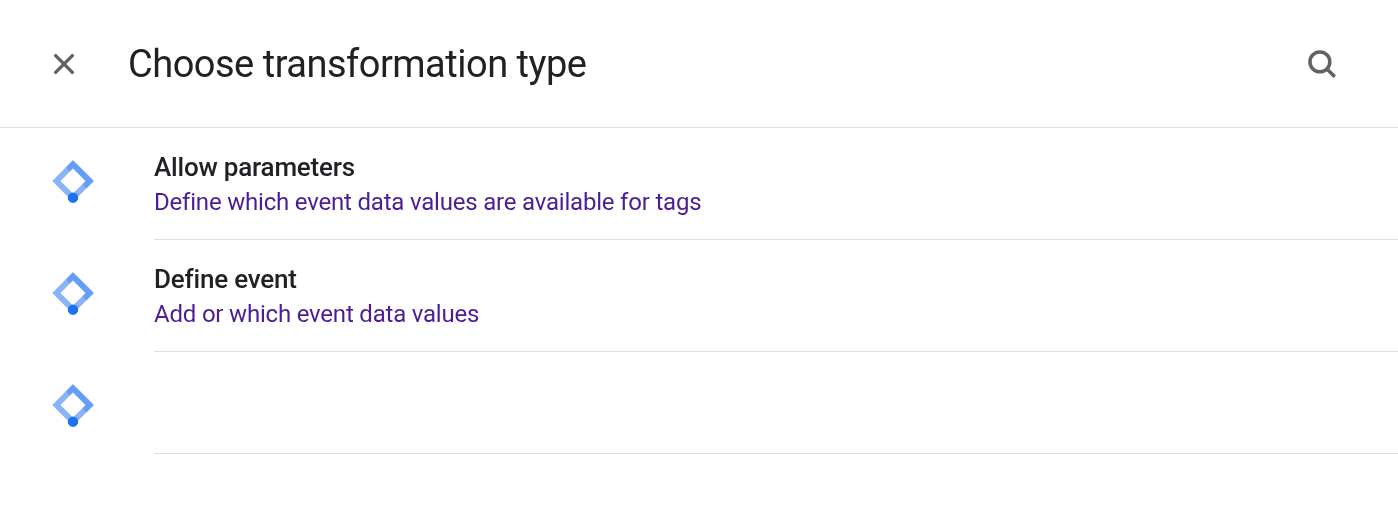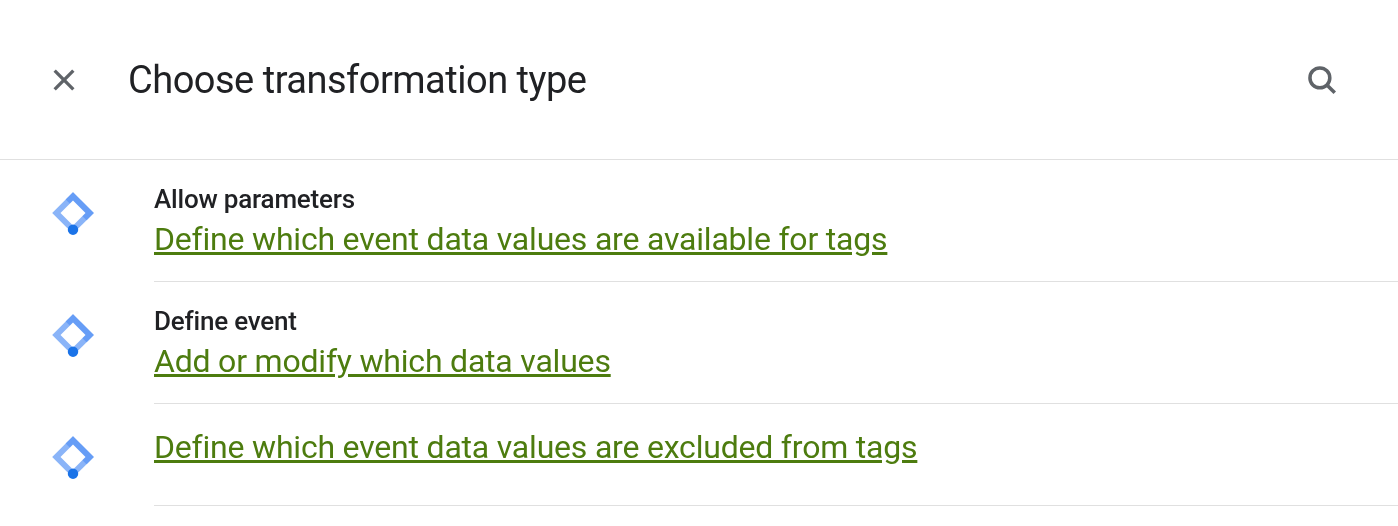--- a/index.html
+++ b/index.html
@@ -11,21 +11,21 @@
       font-family: 'Google Sans', 'Roboto', Arial, sans-serif;
       background: #fff;
       width: 1398px;
       height: 526px;
       overflow: hidden;
     }
     .header {
       display: flex;
       align-items: center;
       padding: 0 32px;
-      height: 160px;
+      height: 128px;
       border-bottom: 1px solid #e0e0e0;
     }
     .close-btn {
       width: 48px;
       height: 48px;
       display: flex;
       align-items: center;
       justify-content: center;
       cursor: pointer;
       color: #5f6368;
@@ -87,25 +87,24 @@
       padding-top: 0;
     }
     .item-title {
       font-size: 26px;
       font-weight: 500;
       color: #202124;
       margin-bottom: 6px;
       letter-spacing: -0.2px;
     }
     .item-desc {
-      font-size: 32px;
-      color: #4d7c0f;
+      font-size: 24px;
+      color: #4c1d95;
       font-weight: 400;
       letter-spacing: -0.2px;
-      text-decoration: underline;
     }
   </style>
 </head>
 <body>
 
 <div class="header">
   <div class="close-btn">
     <svg viewBox="0 0 24 24" fill="none" stroke="currentColor" stroke-width="2.5">
       <line x1="5" y1="5" x2="19" y2="19"></line>
       <line x1="19" y1="5" x2="5" y2="19"></line>
@@ -141,32 +140,31 @@
     <div class="item-icon">
       <svg viewBox="0 0 48 48">
         <path d="M 24 4 L 44 24 L 24 44 L 4 24 Z" fill="#8ab4f8"></path>
         <path d="M 24 4 L 44 24 L 37 31 L 17 11 Z" fill="#669df6"></path>
         <path d="M 24 12 L 36 24 L 24 36 L 12 24 Z" fill="#fff"></path>
         <circle cx="24" cy="40" r="5" fill="#1a73e8"></circle>
       </svg>
     </div>
     <div class="item-content">
       <div class="item-title">Define event</div>
-      <div class="item-desc">Add or modify which data values</div>
+      <div class="item-desc">Add or which event data values</div>
     </div>
     <div class="list-item-divider"></div>
   </div>
 
   <div class="list-item">
     <div class="item-icon">
       <svg viewBox="0 0 48 48">
         <path d="M 24 4 L 44 24 L 24 44 L 4 24 Z" fill="#8ab4f8"></path>
         <path d="M 24 4 L 44 24 L 37 31 L 17 11 Z" fill="#669df6"></path>
         <path d="M 24 12 L 36 24 L 24 36 L 12 24 Z" fill="#fff"></path>
         <circle cx="24" cy="40" r="5" fill="#1a73e8"></circle>
       </svg>
     </div>
     <div class="item-content">
-      <div class="item-desc">Define which event data values are excluded from tags</div>
     </div>
     <div class="list-item-divider"></div>
   </div>
 </div>
 
 </body></html>

